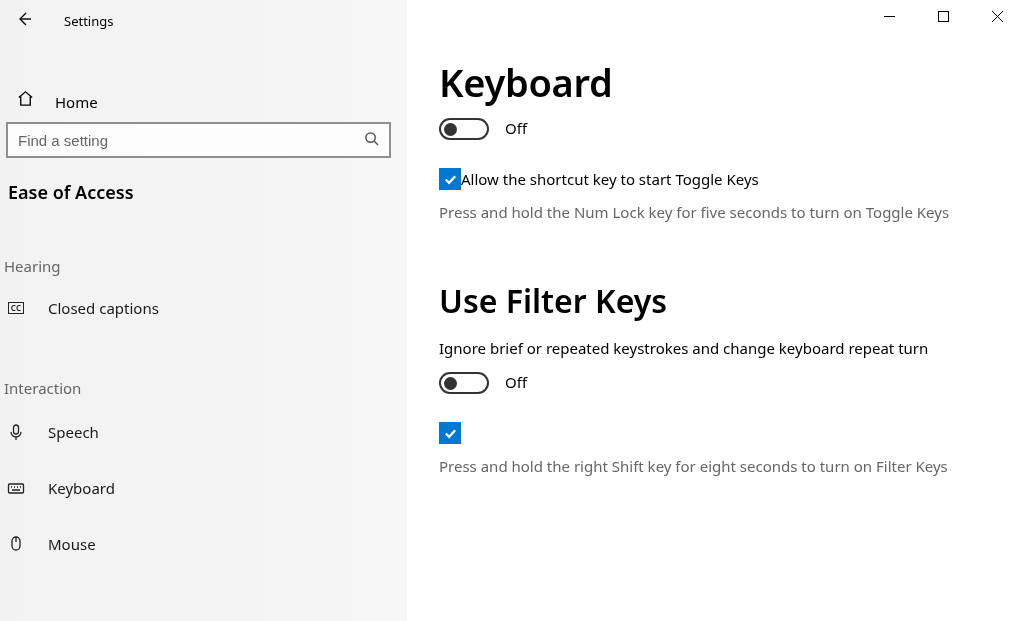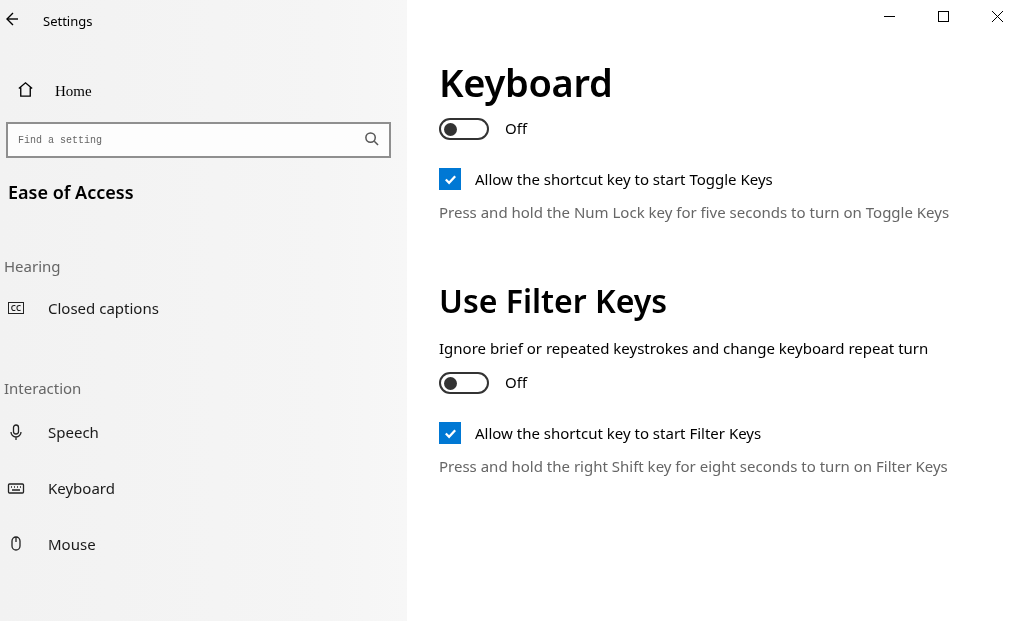--- a/index.html
+++ b/index.html
@@ -18,53 +18,52 @@
       flex-shrink: 0;
       background: linear-gradient(to right, #f2f2f2 0%, #f5f5f5 80%, #f7f7f7 100%);
       display: flex;
       flex-direction: column;
       padding-top: 6px;
     }
     .titlebar-left {
       display: flex;
       align-items: center;
       height: 30px;
-      padding-left: 3px;
-      gap: 24px;
+      padding-left: 16px;
+      gap: 32px;
     }
     .back-icon svg { width: 16px; height: 16px; stroke: #000; }
     .title { font-size: 13px; }
     .home-row {
       display: flex;
-      align-items: center;
+      align-items: flex-end;
       gap: 20px;
       padding: 0 16px;
       height: 42px;
       margin-top: 34px;
       font-size: 15px;
-      font-family: Liberation Serif, serif;
     }
     .home-icon svg { width: 19px; height: 19px; stroke: #000; fill: none; stroke-width: 1.4; }
     .search-box {
       margin: 10px 16px 0 6px;
       height: 36px;
       border: 2px solid #8f8f8f;
       background: #fdfdfd;
       display: flex;
       align-items: center;
       padding: 0 10px;
     }
     .search-input {
       flex: 1;
       border: none;
       outline: none;
       background: transparent;
-      font-size: 10px;
+      font-size: 15px;
       color: #555;
-      font-family: Liberation Mono, monospace;
+      font-family: Liberation Sans, sans-serif;
     }
     .search-input::placeholder { color: #666; }
     .search-icon svg { width: 15px; height: 15px; stroke: #555; fill: none; stroke-width: 1.6; }
     .category {
       font-size: 18px;
       font-weight: 600;
       padding: 0 8px;
       margin-top: 22px;
     }
     .group-label {
@@ -140,21 +139,20 @@
       top: 2.5px;
       width: 13px;
       height: 13px;
       background: #333;
       border-radius: 50%;
     }
     .toggle-label { font-size: 15px; }
     .check-row {
       display: flex;
       align-items: center;
-      gap: 14px;
       margin-top: 28px;
     }
     .checkbox {
       width: 22px;
       height: 22px;
       background: #0078d4;
       display: flex;
       align-items: center;
       justify-content: center;
       flex-shrink: 0;
@@ -301,16 +299,15 @@
       </div>
     <span class="toggle-label">Off</span>
   </div>
 
   <div class="check-row">
     <div class="checkbox">
       <svg viewBox="0 0 16 16">
           <path d="M3 8 L6.5 11.5 L13 4.5"></path>
         </svg>
     </div>
-    <span class="check-label">Allow the shortcut key to start Filter Keys</span>
   </div>
   <div class="hint">Press and hold the right Shift key for eight seconds to turn on Filter Keys</div>
 </div>
 
 </body></html>

